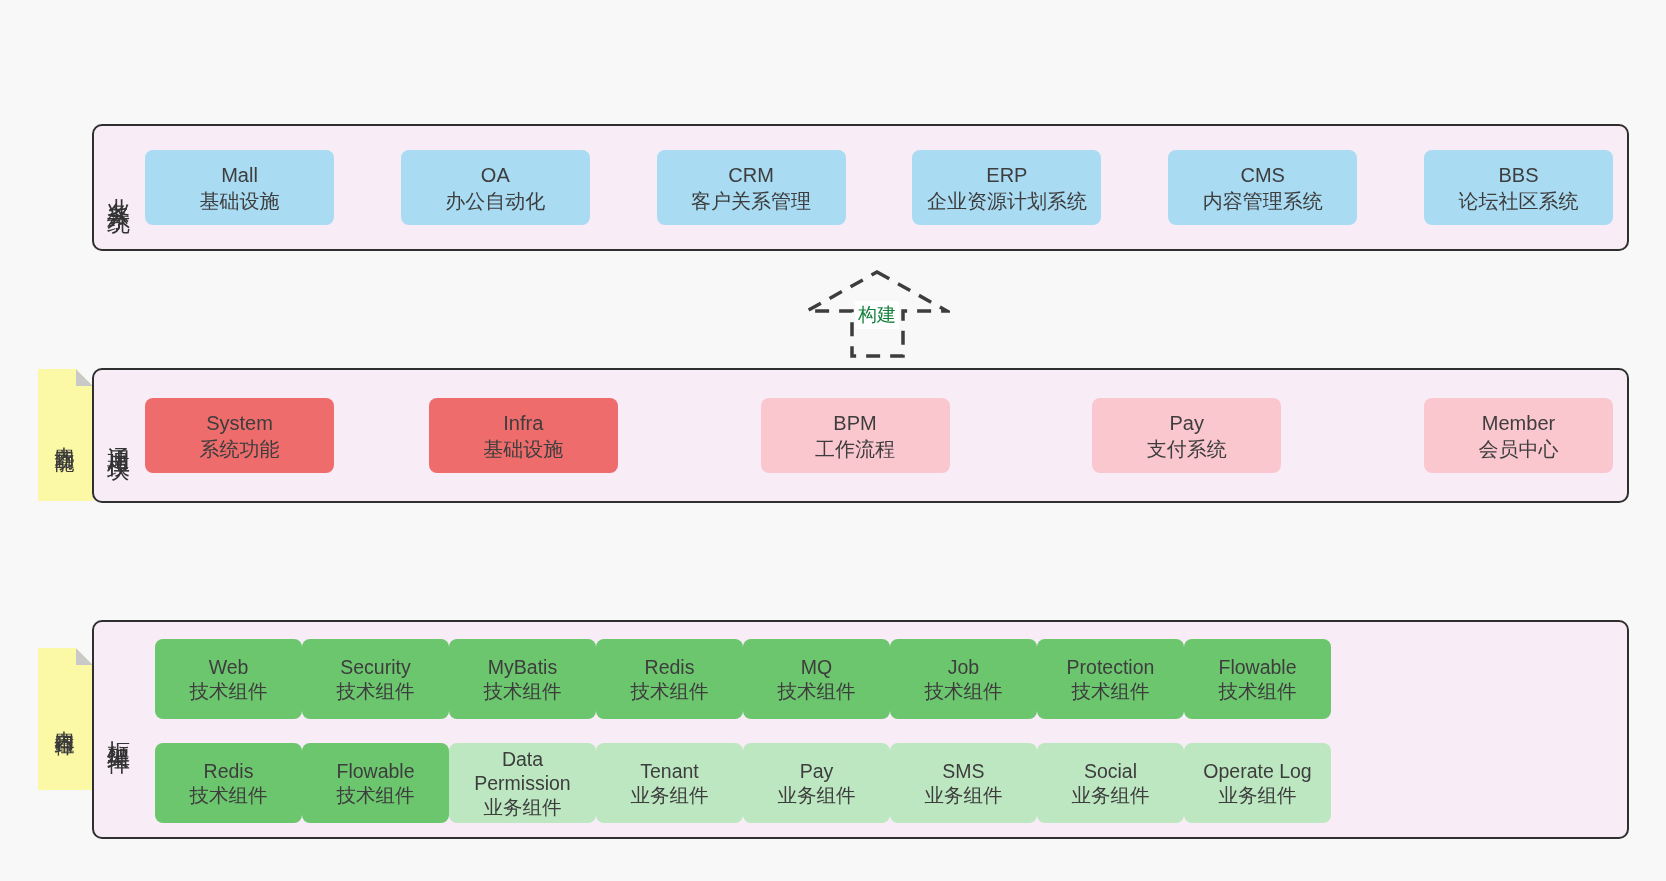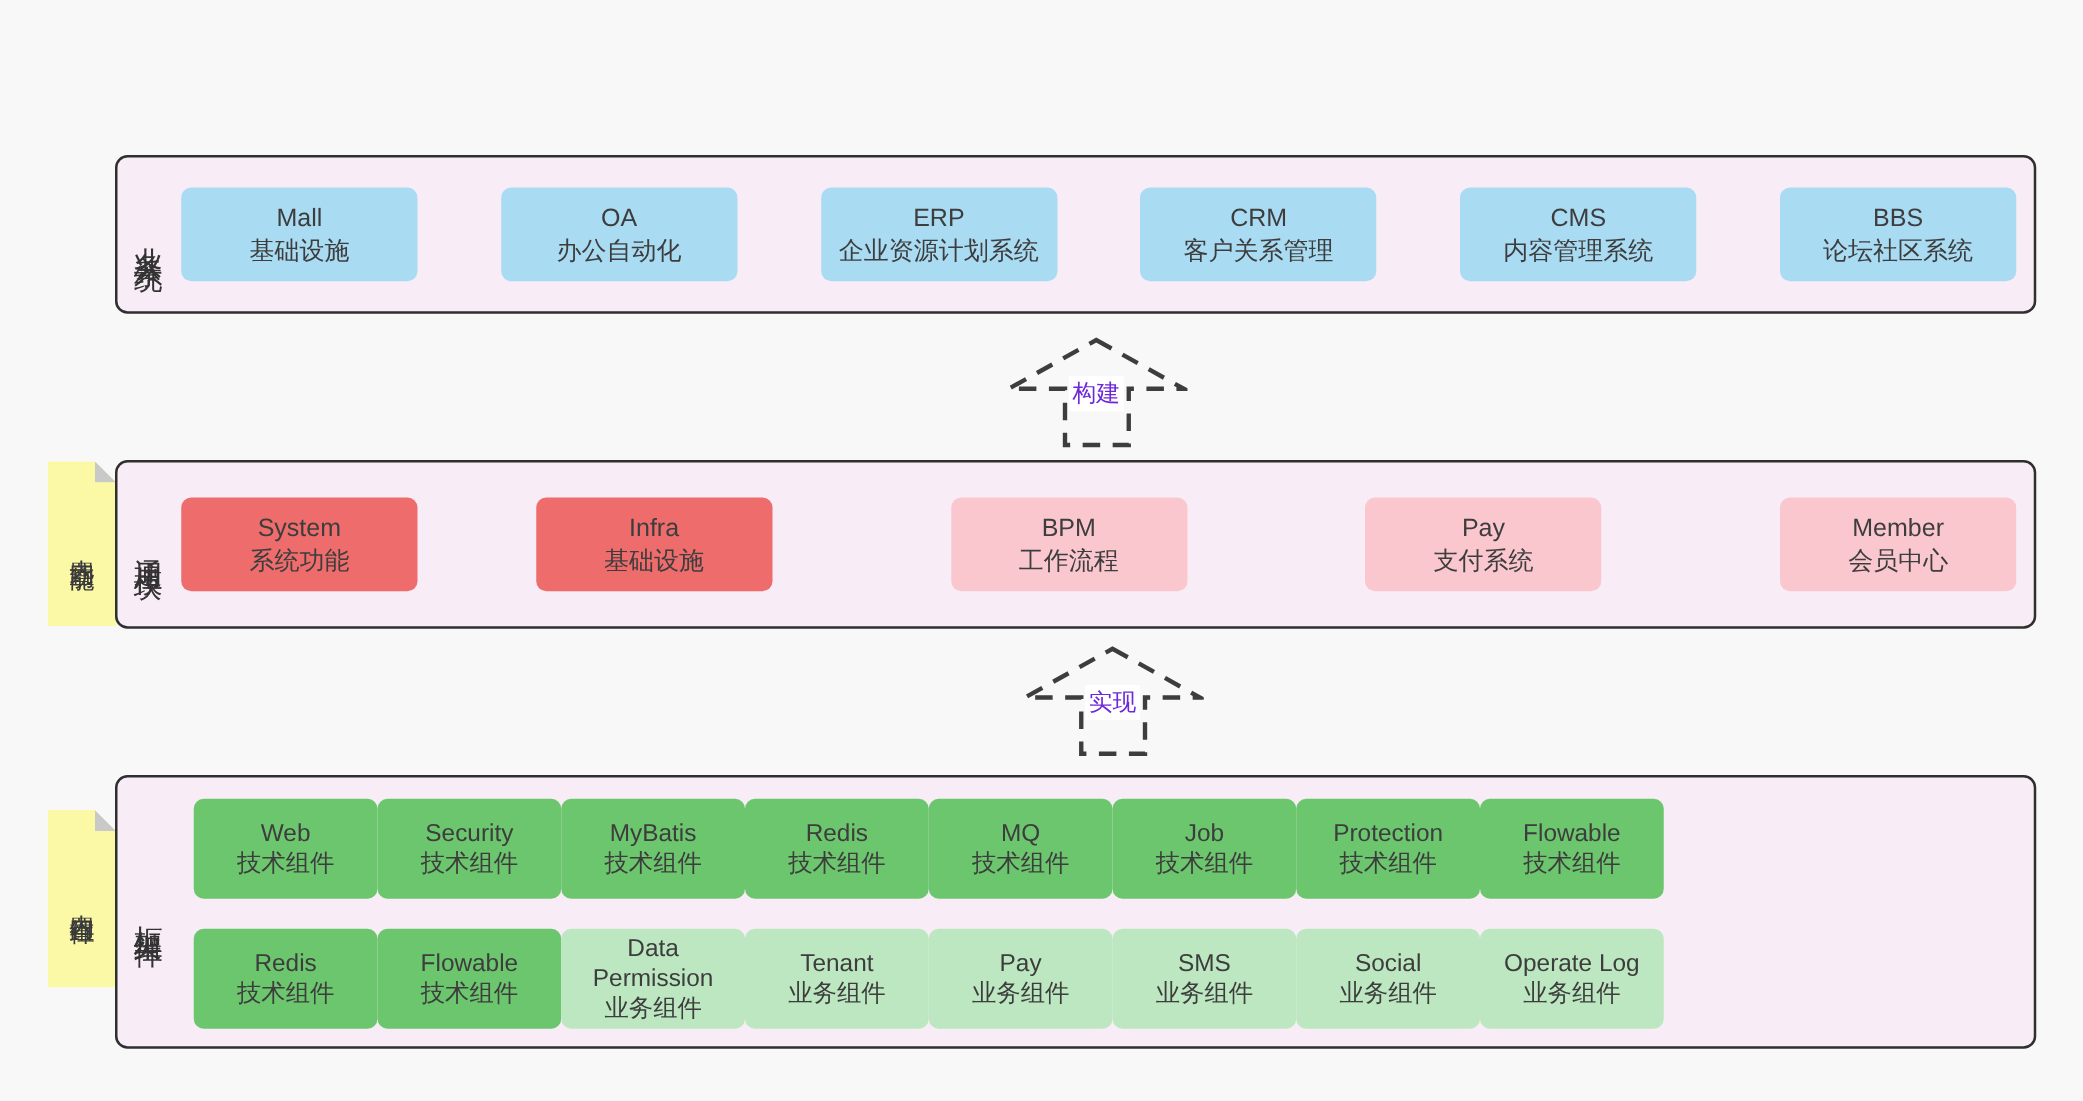--- a/index.html
+++ b/index.html
@@ -121,46 +121,46 @@
   #arrow-implement { left: 817px; top: 516px; }
   .arrow svg { position: absolute; left: 0; top: 0; }
   .arrow-label {
     position: absolute;
     left: 50%; top: 46px;
     transform: translate(-50%, -50%);
     background: #ffffff;
     padding: 1px 3px;
     font-size: 19px;
     white-space: nowrap;
-    color: #6d28d9;
+    color: #15803d;
   }
 </style>
 </head>
 <body>
 
 <div id="stage">
 
   <div class="band" id="band-business">
     <div class="band-label">业务系统</div>
     <div class="band-content">
       <div class="box box-lg blue">
         <div>Mall</div>
         <div>基础设施</div>
       </div>
       <div class="box box-lg blue">
         <div>OA</div>
         <div>办公自动化</div>
       </div>
       <div class="box box-lg blue">
+        <div>CRM</div>
+        <div>客户关系管理</div>
+      </div>
+      <div class="box box-lg blue">
         <div>ERP</div>
         <div>企业资源计划系统</div>
-      </div>
-      <div class="box box-lg blue">
-        <div>CRM</div>
-        <div>客户关系管理</div>
       </div>
       <div class="box box-lg blue">
         <div>CMS</div>
         <div>内容管理系统</div>
       </div>
       <div class="box box-lg blue">
         <div>BBS</div>
         <div>论坛社区系统</div>
       </div>
     </div>
@@ -197,26 +197,20 @@
         <div>Pay</div>
         <div>支付系统</div>
       </div>
       <div class="box box-lg pink">
         <div>Member</div>
         <div>会员中心</div>
       </div>
     </div>
   </div>
 
-  <div class="arrow" id="arrow-implement">
-    <svg width="146" height="90" viewBox="0 0 146 90">
-      <polygon points="73,3 143,42 99,42 99,87 48,87 48,42 3,42" fill="none" stroke="#3d3d3d" stroke-width="3.5" stroke-dasharray="14 10"></polygon>
-    </svg>
-    <div class="arrow-label">实现</div>
-  </div>
 
   <div class="note" id="note-components">
     <div class="note-fold"></div>
     <span>内置组件</span>
   </div>
 
   <div class="band" id="band-framework">
     <div class="band-label">框架组件</div>
     <div class="band-content">
       <div class="band-row">

